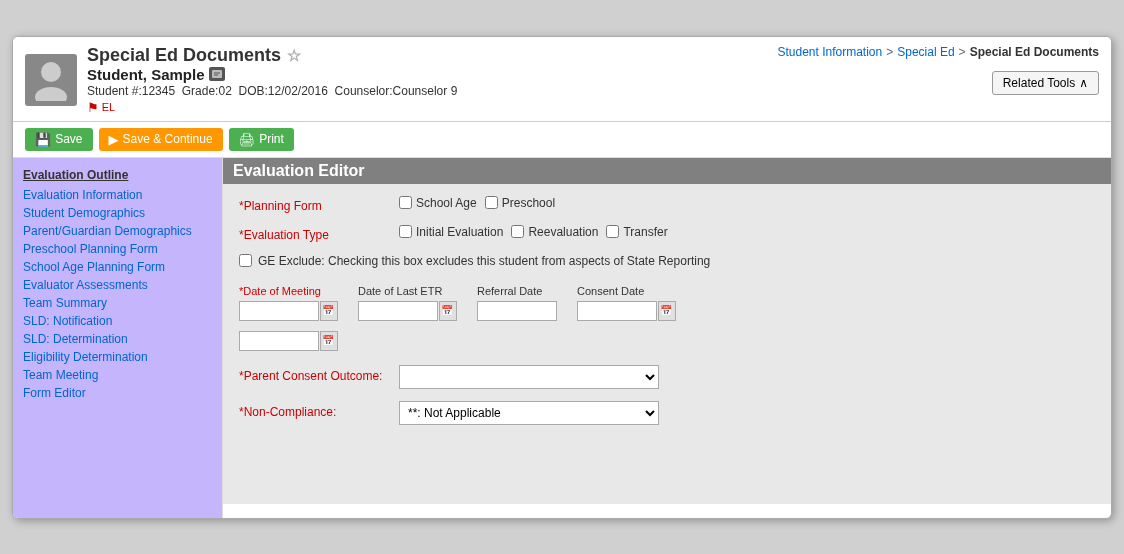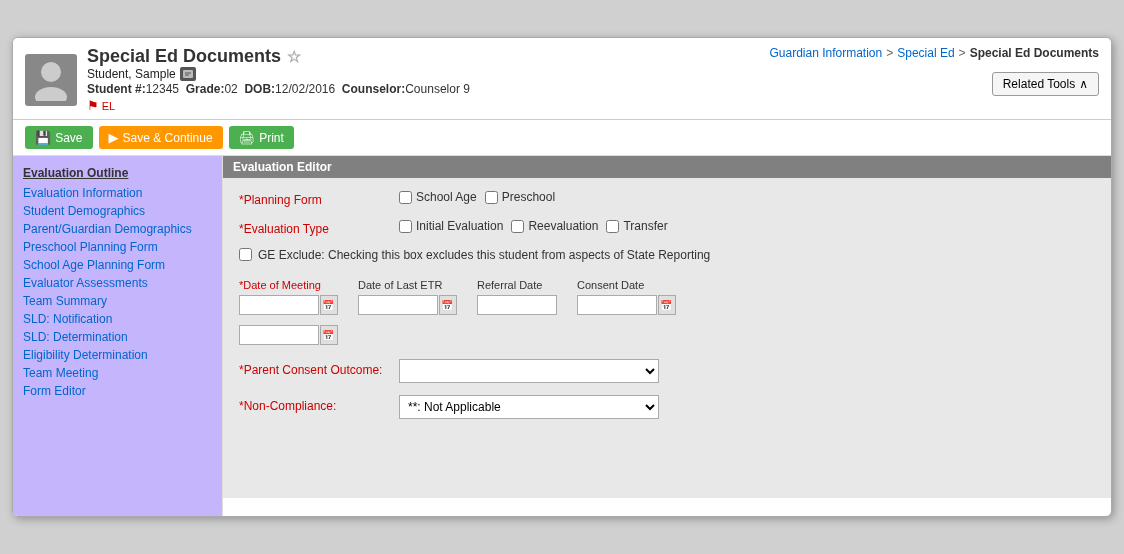--- a/index.html
+++ b/index.html
@@ -50,41 +50,41 @@
     .app-title {
       font-size: 18px;
       font-weight: bold;
       color: #333;
       display: flex;
       align-items: center;
       gap: 6px;
     }
     .star-icon { color: #aaa; font-size: 16px; }
     .student-name-row {
-      font-size: 12px;
-      font-weight: normal;
+      font-size: 15px;
+      font-weight: bold;
       color: #222;
       display: flex;
-      align-items: flex-end;
+      align-items: center;
       gap: 4px;
     }
     .student-id-icon {
       width: 16px; height: 14px;
       background: #555;
       border-radius: 2px;
       display: inline-flex;
       align-items: center;
       justify-content: center;
     }
     .student-meta {
       font-size: 12px;
       color: #333;
       margin-top: 1px;
     }
-    .meta-label { font-weight: bold; }
+    .meta-label { font-weight: normal; }
     .el-flag {
       display: inline-flex;
       align-items: center;
       gap: 3px;
       color: #c00;
       font-size: 11px;
       margin-top: 2px;
     }
     .flag-icon { color: #c00; font-size: 13px; }
     
@@ -189,21 +189,21 @@
     }
     
     .editor-area {
       flex: 1;
       padding: 0;
     }
     .editor-header {
       background: #808080;
       color: #fff;
       font-weight: bold;
-      font-size: 12px;
+      font-size: 16px;
       padding: 4px 10px;
     }
     .editor-body {
       background: #e8e8e8;
       padding: 12px 16px;
       min-height: 320px;
     }
     .form-row {
       display: flex;
       align-items: flex-start;
@@ -335,21 +335,21 @@
             <span class="meta-label">Counselor:</span><span>Counselor 9</span>
           </div>
           <div class="el-flag">
             <span class="flag-icon">⚑</span>
             <span>EL</span>
           </div>
         </div>
       </div>
       <div class="header-right">
         <div class="breadcrumb">
-          <span style="color:#0066cc;cursor:pointer;">Guardian Information</span>
+          <span style="color:#0066cc;cursor:pointer;">Student Information</span>
           <span class="breadcrumb-sep">&gt;</span>
           <span style="color:#0066cc;cursor:pointer;">Special Ed</span>
           <span class="breadcrumb-sep">&gt;</span>
           <span class="breadcrumb-current">Special Ed Documents</span>
         </div>
         <button class="related-tools-btn">
           <span>Related Tools</span>
           <span>∧</span>
         </button>
       </div>

